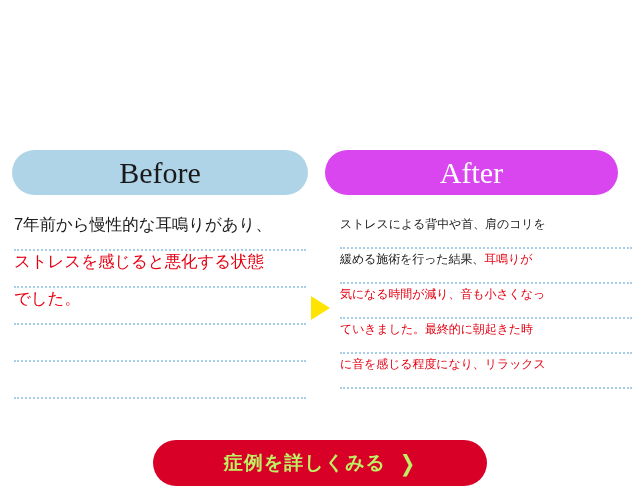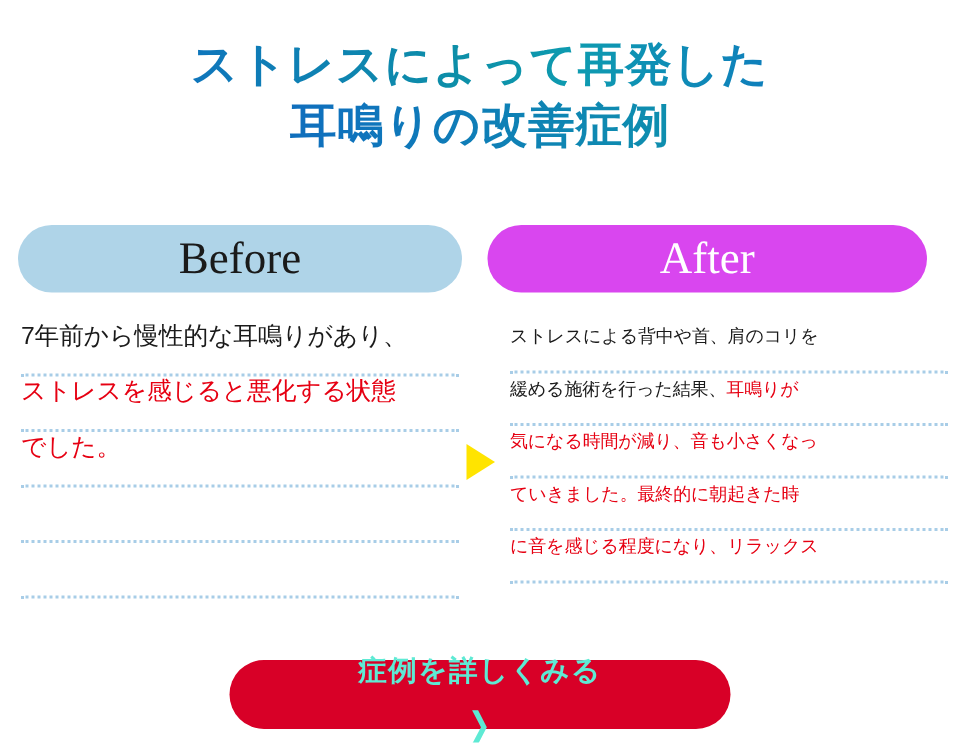--- a/index.html
+++ b/index.html
@@ -116,50 +116,45 @@
   
   .cta {
     position: absolute;
     left: 153px;
     top: 440px;
     width: 334px;
     height: 46px;
     border: none;
     border-radius: 23px;
     background: #d80027;
-    color: #5eead4;
+    color: #bef264;
     font-family: "Liberation Sans", "DejaVu Sans", sans-serif;
     font-size: 19px;
     font-weight: bold;
     letter-spacing: 1px;
     cursor: pointer;
     display: flex;
     align-items: center;
     justify-content: center;
     gap: 14px;
     padding: 0;
-    flex-direction: column;
   }
   .cta .chev {
     font-size: 18px;
     font-weight: bold;
     line-height: 1;
     display: inline-block;
     transform: scaleY(1.25);
   }
 </style>
 </head>
 <body>
 
 <div class="page">
 
-  <div class="title-block">
-    <span class="title-line title-line-1">ストレスによって再発した</span>
-    <span class="title-line title-line-2">耳鳴りの改善症例</span>
-  </div>
 
   <div class="pill pill-before">
     <span>Before</span>
   </div>
 
   <div class="pill pill-after">
     <span>After</span>
   </div>
 
   <div class="col col-before">

